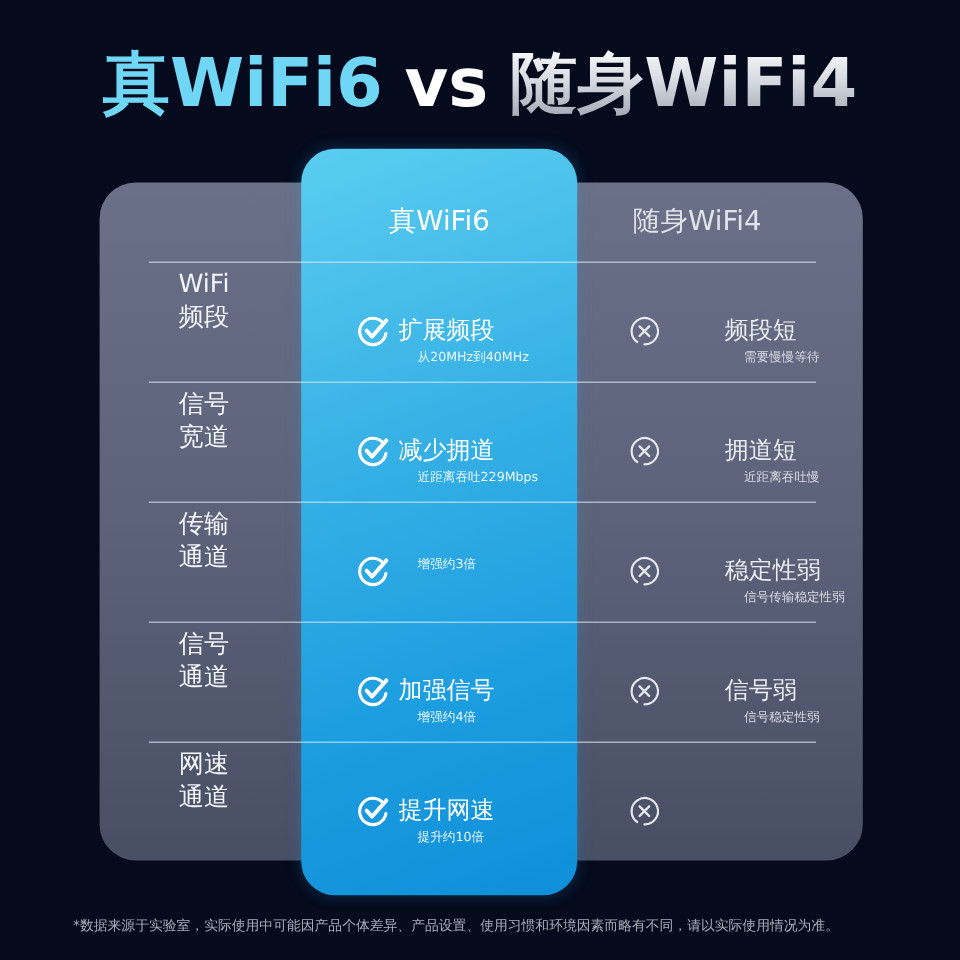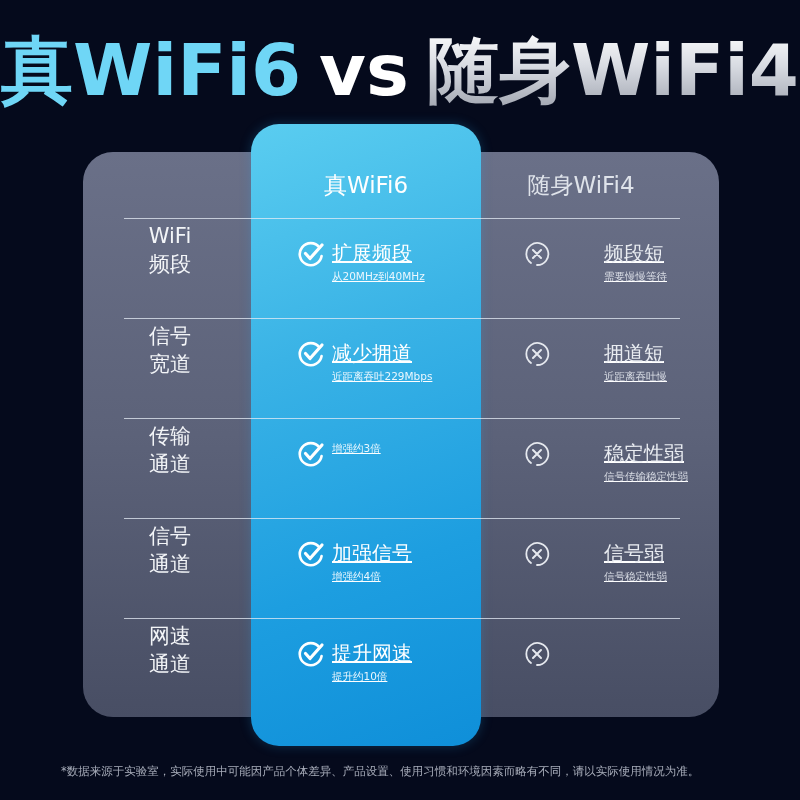--- a/index.html
+++ b/index.html
@@ -5,21 +5,21 @@
     * { margin:0; padding:0; box-sizing:border-box; }
     html, body { width:800px; height:800px; overflow:hidden; }
     body {
       background:#050a1c;
       font-family:"DejaVu Sans", sans-serif;
       position:relative;
       color:#fff;
     }
     .title {
       position:absolute; left:0; top:30px; width:800px; height:80px;
-      text-align:center; font-weight:bold; font-size:72px; line-height:80px;
+      text-align:center; font-weight:bold; font-size:56px; line-height:80px;
       letter-spacing:0px; white-space:nowrap;
       font-family:"DejaVu Sans", sans-serif;
     }
     .title .t1 { color:#6fd6f6; }
     .title .t2 { color:#ffffff; margin:0 18px; }
     .title .t3 {
       background:linear-gradient(180deg,#ffffff 0%,#d8dbe2 45%,#9ea3ae 100%);
       -webkit-background-clip:text; background-clip:text; color:transparent;
     }
     .panel {
@@ -42,30 +42,30 @@
       font-size:23px; text-align:center; color:#f2f5f8;
     }
     .hdr.wifi6 { left:251px; width:230px; color:#ffffff; }
     .hdr.wifi4 { left:481px; width:200px; color:#dfe3ea; }
     .row { position:absolute; left:0; width:800px; height:100px; }
     .row-label {
       position:absolute; left:124px; width:92px; top:4px;
       text-align:center; font-size:21px; line-height:28px; color:#f3f5f8;
     }
     .cell {
-      position:absolute; top:21px; display:flex; align-items:flex-start;text-decoration:underline;
+      position:absolute; top:43px; display:flex; align-items:flex-start;
     }
     .cell.good { left:297px; }
     .cell.bad { left:523px;gap:46px; }
     .cell .icon { width:28px; height:28px; margin-top:1px; flex:none; }
     .cell .texts { margin-left:7px; }
     .cell .main { font-size:20px; line-height:28px; white-space:nowrap; }
     .cell.good .main { color:#ffffff; }
     .cell.bad .main { color:#e9ecf1; }
-    .cell .sub { font-size:10.5px; line-height:16px; margin-top:1px; white-space:nowrap; }
+    .cell .sub { font-size:10.5px; line-height:16px; margin-top:1px; white-space:nowrap;margin-left:16px; }
     .cell.good .sub { color:#eaf7fe; }
     .cell.bad .sub { color:#d9dde5; }
     .footnote {
       position:absolute; left:0; top:764px; width:760px; text-align:center;
       font-size:11.5px; color:#a9aebb; white-space:nowrap;
     }
   </style>
 </head>
 <body>
 

